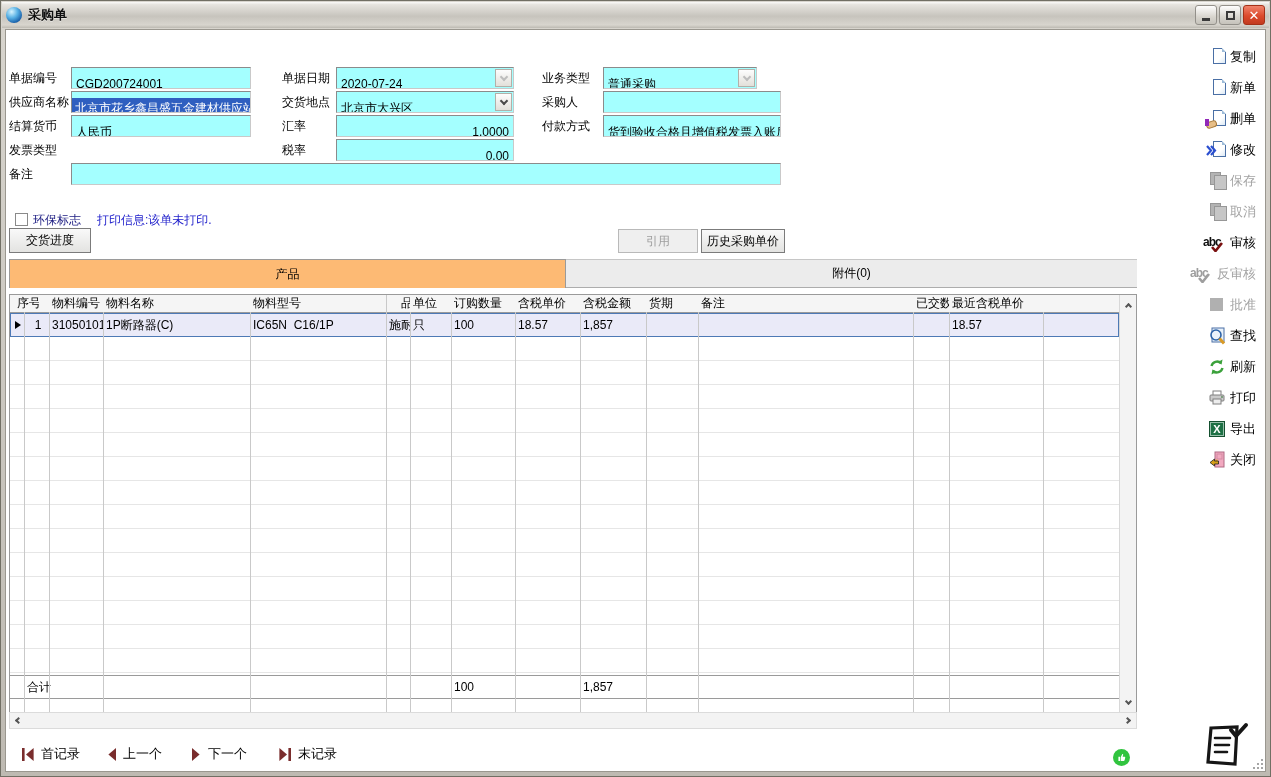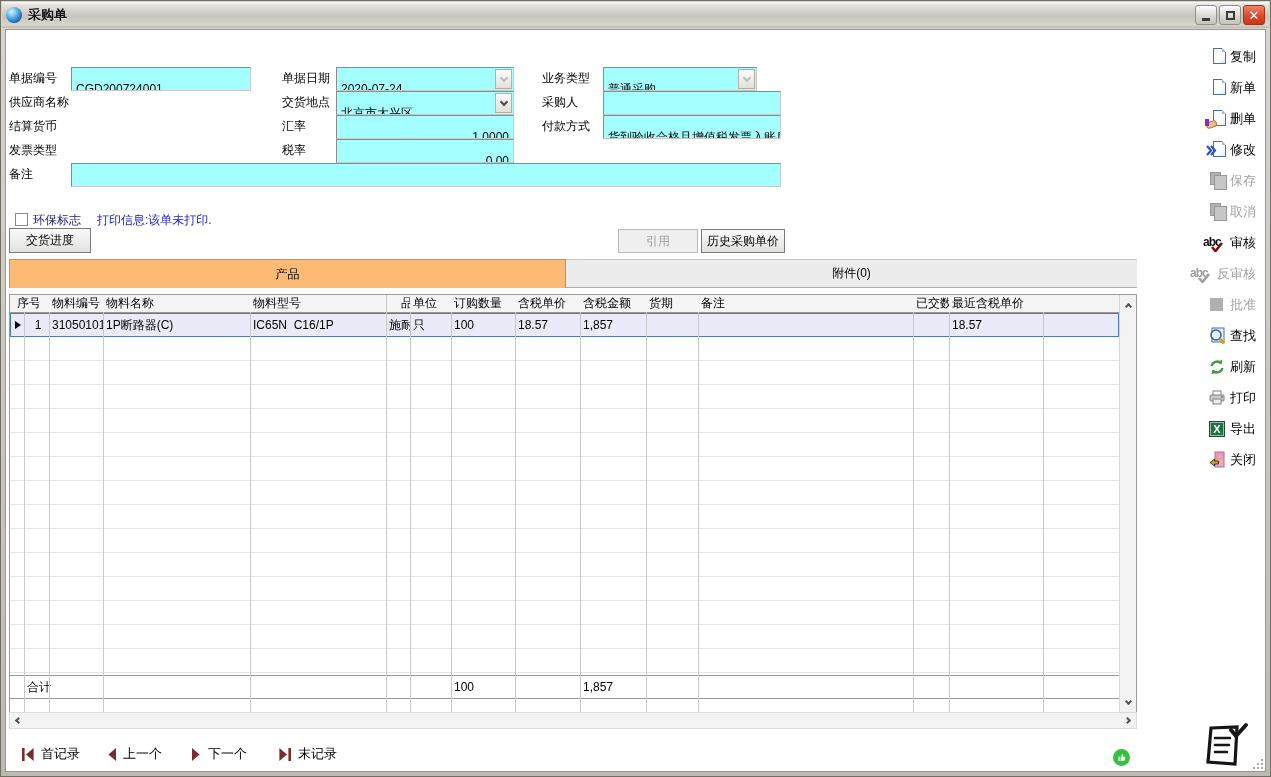--- a/index.html
+++ b/index.html
@@ -21,21 +21,21 @@
   .glyph-max { width:9px; height:9px; border:2px solid #3A3A3A; }
   .win-btn.close { background:linear-gradient(#F2College 0,#000); }
   .win-btn.close { background:linear-gradient(#F0836B,#DC4A2C 55%,#C23A1F); border-color:#A43118; }
   .glyph-close { color:#fff; font-size:13px; font-weight:bold; line-height:1; }
   
   .content { position:absolute; left:4px; top:28px; right:4px; bottom:4px; background:#fff;
     border:1px solid #9A978F; }
   .lbl { position:absolute; font-size:12px; color:#000; white-space:nowrap; line-height:22px; }
   .fld { position:absolute; height:22px; background:var(--field-cyan,#A4FFFF);
     border:1px solid #8B8B8B; border-bottom-color:#C9C9C9; border-right-color:#C9C9C9;
-    font-size:12px; color:#000; line-height:20px; padding:11px 4px; white-space:nowrap; overflow:hidden; }
+    font-size:12px; color:#000; line-height:20px; padding:6px 4px; white-space:nowrap; overflow:hidden; }
   .fld.num { text-align:right; }
   .fld .sel { display:block; margin:0 -4px; padding:0 3px; height:20px;
     background:var(--selection-blue,#2F5FC0); color:#fff; overflow:hidden; white-space:nowrap; }
   .combo-btn { position:absolute; right:1px; top:1px; bottom:1px; width:17px;
     background:linear-gradient(#FDFDFD,#E2E0DA); border:1px solid #B3B0A9;
     display:flex; align-items:center; justify-content:center; }
   .chev { width:6px; height:6px; border-left:2px solid #4A4A4A; border-bottom:2px solid #4A4A4A; }
   .chev.down { transform:rotate(-45deg); margin-top:-3px; }
   .chev.dis { border-color:#BDBDBD; }
   .chev.up { transform:rotate(135deg); margin-top:4px; }
@@ -142,31 +142,35 @@
     </div>
     <div class="lbl" style="left:536px;top:37px">业务类型</div>
     <div class="fld" style="left:597px;top:37px;width:154px">
       <span>普通采购</span>
       <span class="combo-btn">
           <i class="chev down dis"></i>
         </span>
     </div>
 
     <div class="lbl" style="left:3px;top:61px">供应商名称</div>
+    <div class="fld" style="left:65px;top:61px;width:180px">
+      <span class="sel">北京市花乡鑫昌盛五金建材供应站</span>
+    </div>
     <div class="lbl" style="left:276px;top:61px">交货地点</div>
     <div class="fld" style="left:330px;top:61px;width:178px">
       <span>北京市大兴区</span>
       <span class="combo-btn">
           <i class="chev down"></i>
         </span>
     </div>
     <div class="lbl" style="left:536px;top:61px">采购人</div>
     <div class="fld" style="left:597px;top:61px;width:178px"></div>
 
     <div class="lbl" style="left:3px;top:85px">结算货币</div>
+    <div class="fld" style="left:65px;top:85px;width:180px">人民币</div>
     <div class="lbl" style="left:276px;top:85px">汇率</div>
     <div class="fld num" style="left:330px;top:85px;width:178px">1.0000</div>
     <div class="lbl" style="left:536px;top:85px">付款方式</div>
     <div class="fld" style="left:597px;top:85px;width:178px">货到验收合格且增值税发票入账后</div>
 
     <div class="lbl" style="left:3px;top:109px">发票类型</div>
     <div class="lbl" style="left:276px;top:109px">税率</div>
     <div class="fld num" style="left:330px;top:109px;width:178px">0.00</div>
 
     <div class="lbl" style="left:3px;top:133px">备注</div>

